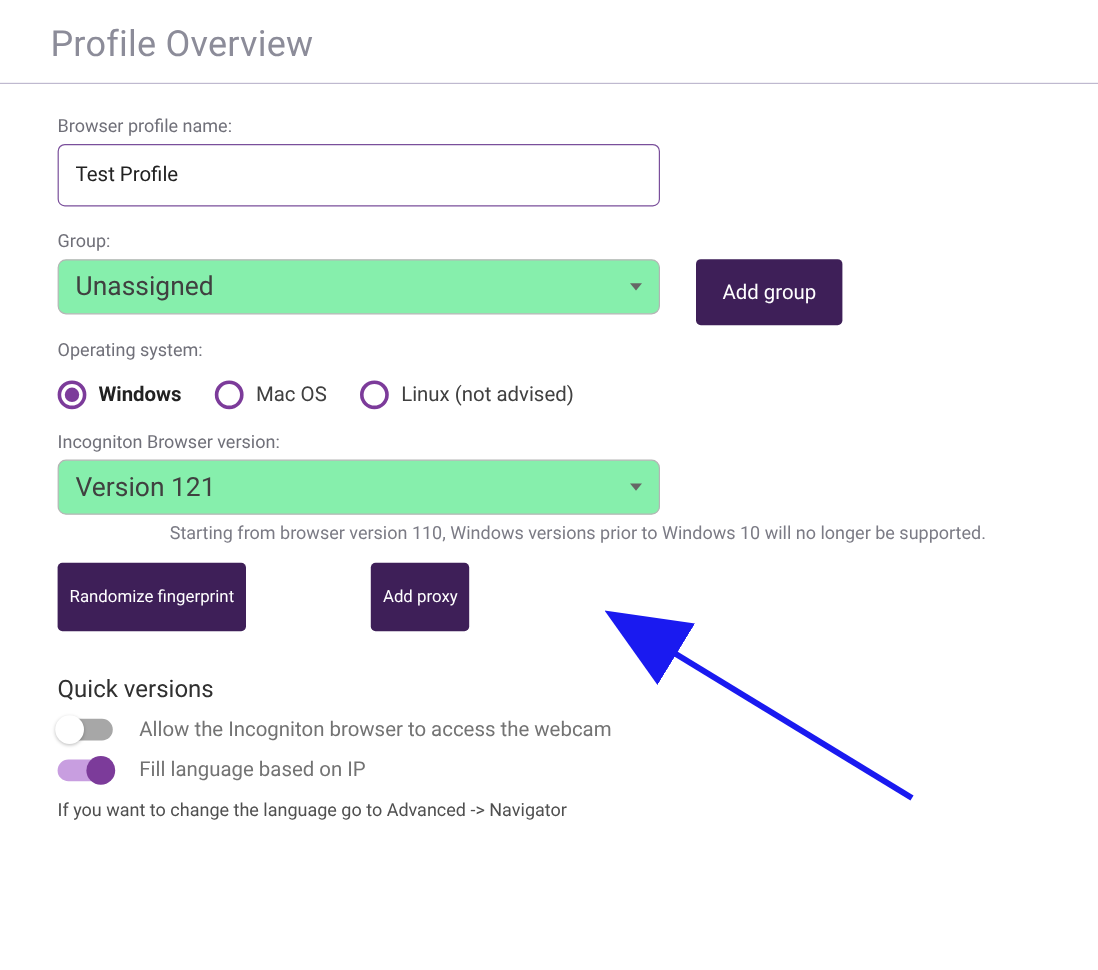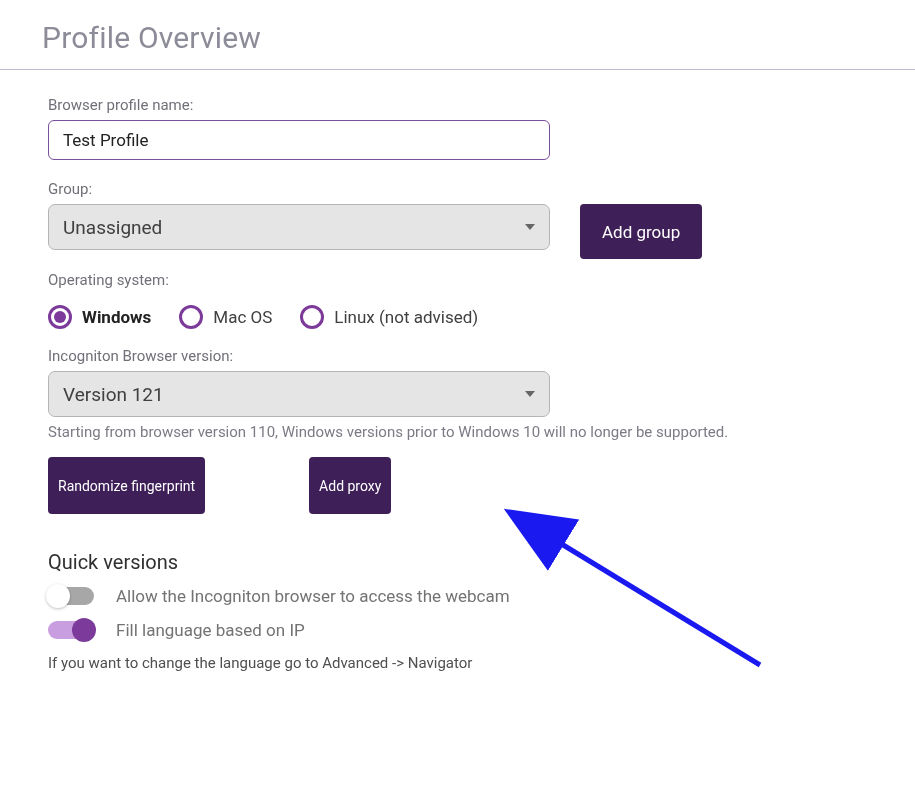--- a/index.html
+++ b/index.html
@@ -26,43 +26,43 @@
     padding: 26px 0 0 48px;
   }
   .field-label {
     font-size: 15px;
     color: #707079;
     margin-bottom: 6px;
   }
   .row { display: flex; align-items: stretch; gap: 30px; }
   .text-input {
     width: 502px;
-    height: 40px;
+    height: 52px;
     border: 1px solid #7a4f9b;
     border-radius: 6px;
     font-size: 17px;
     padding: 0 14px;
     outline: none;
     color: #222;
     font-family: inherit;
     background: #fff;
   }
   .select {
     width: 502px;
     height: 46px;
     border: 1px solid #b5b5b5;
     border-radius: 7px;
     display: flex;
     align-items: center;
     justify-content: space-between;
     padding: 0 14px;
-    font-size: 19px;
+    font-size: 22px;
     color: #404040;
     cursor: pointer;
-    background: #e5e5e5;
+    background: #86efac;
   }
   .select .caret {
     width: 0; height: 0;
     border-left: 5px solid transparent;
     border-right: 5px solid transparent;
     border-top: 6px solid #666;
   }
   .btn {
     background: #3e1f58;
     color: #fff;
@@ -92,20 +92,21 @@
   }
   .radio.selected .circle::after {
     content:""; width: 12px; height:12px; border-radius:50%; background:#7c3b9a;
   }
   .radio .lbl { font-size: 17px; color: #404040; }
   .radio.selected .lbl { font-weight: 700; color:#222;}
   .hint {
     font-size: 15px;
     color: #7b7b85;
     margin-top: 6px;
+    text-align: center;
   }
   .btn-row { display:flex; gap: 104px; margin-top: 16px;}
   .section-h {
     font-size: 20px;
     font-weight: 400;
     color: #303030;
     margin: 36px 0 12px 0;
   }
   .toggle-row { display:flex; align-items:center; gap: 22px; margin: 10px 0 14px 0;}
   .toggle-row .lbl { font-size: 17px; color: #737373;}

